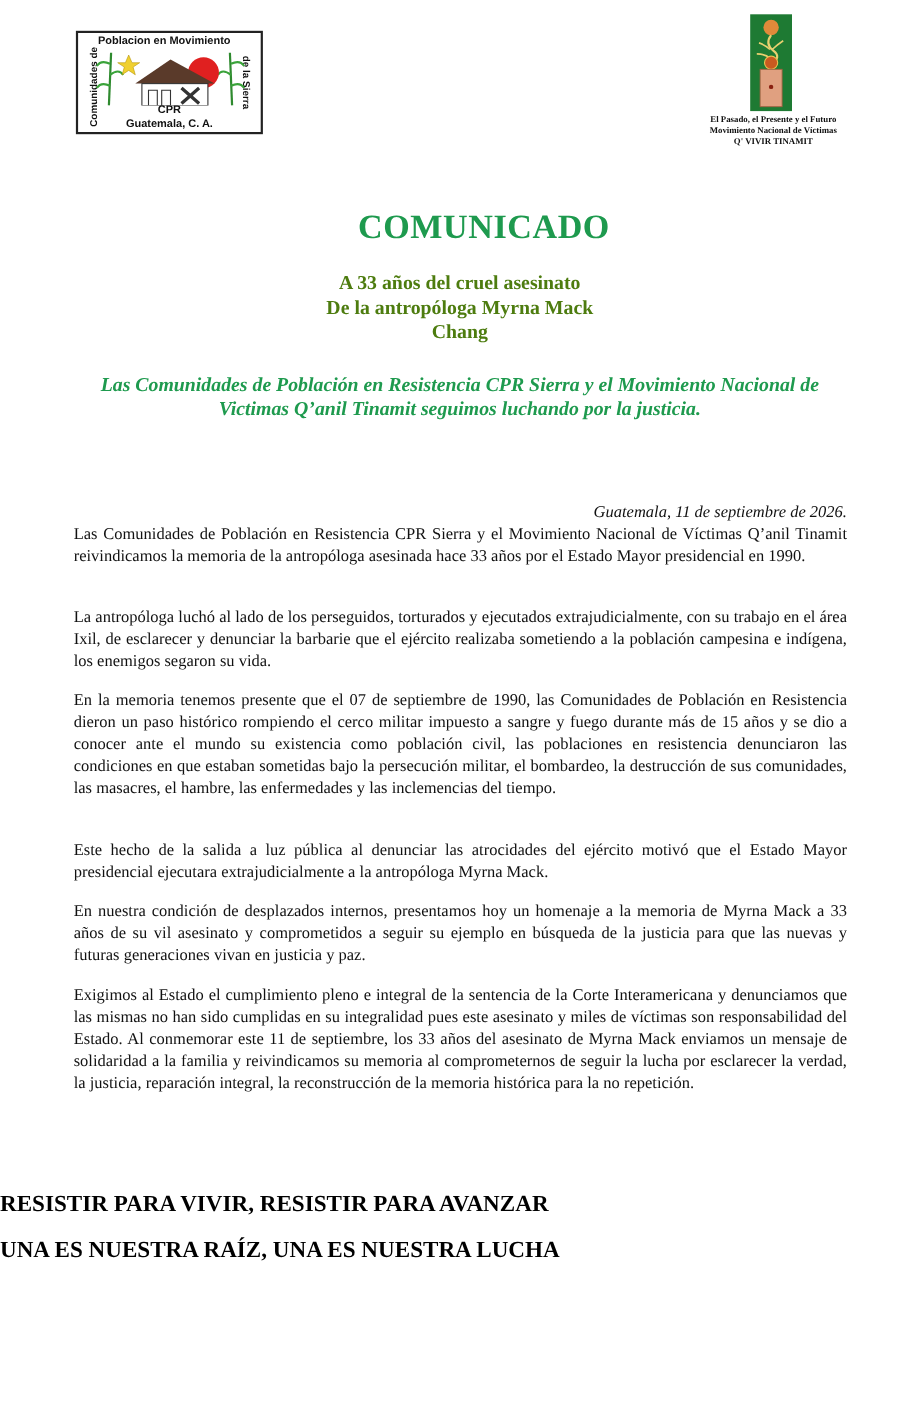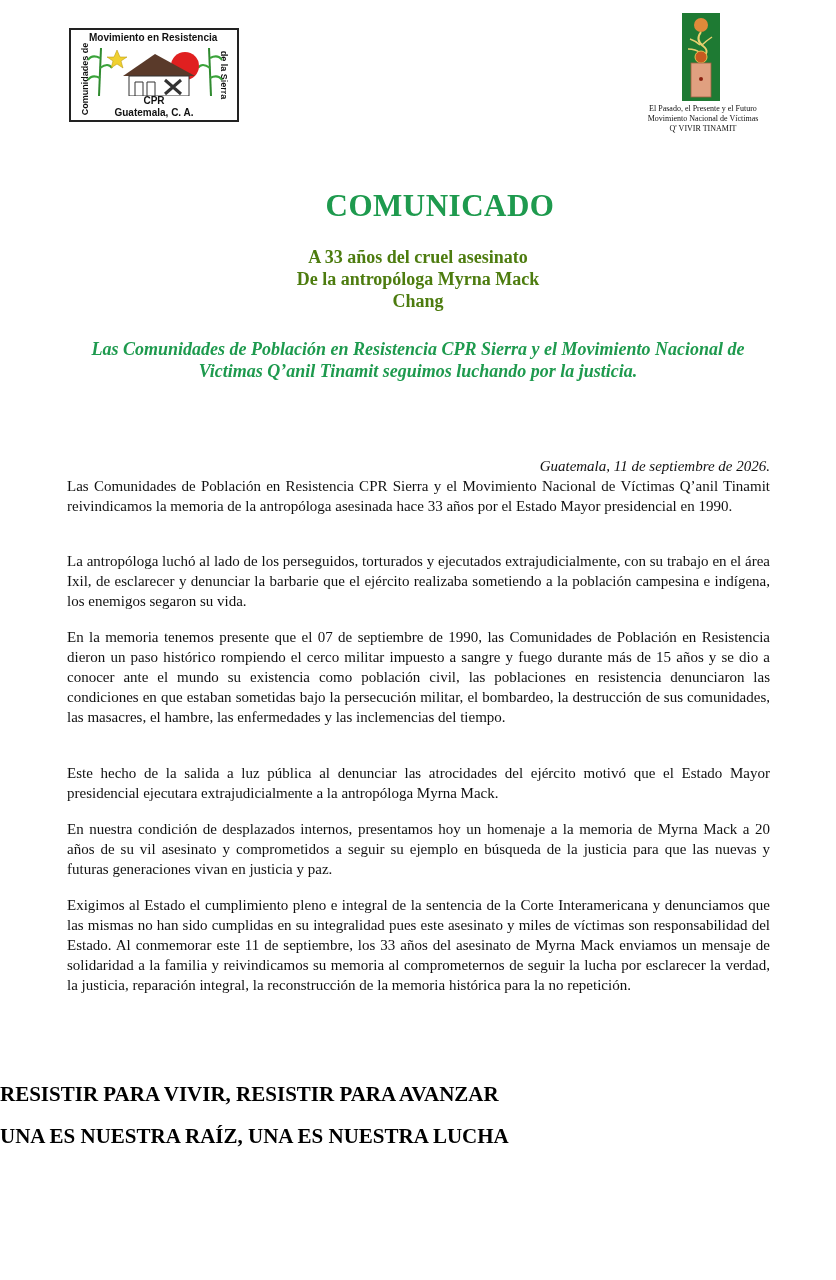--- a/index.html
+++ b/index.html
@@ -9,21 +9,21 @@
   .logo-left { position:absolute; left:69px; top:28px; width:170px; height:94px; border:2px solid #222; box-sizing:border-box; background:#fff; }
   .logo-left .top-text { position:absolute; left:18px; top:2px; font-family:"Liberation Sans","DejaVu Sans",sans-serif; font-weight:bold; font-size:10px; color:#111; white-space:nowrap; }
   .logo-left .left-vert { position:absolute; left:-22px; top:44px; transform:rotate(-90deg); font-family:"Liberation Sans",sans-serif; font-weight:bold; font-size:9px; white-space:nowrap; }
   .logo-left .right-vert { position:absolute; right:-12px; top:40px; transform:rotate(90deg); font-family:"Liberation Sans",sans-serif; font-weight:bold; font-size:9px; white-space:nowrap; }
   .logo-left .cpr { position:absolute; left:0; right:0; top:65px; text-align:center; font-family:"Liberation Sans",sans-serif; font-weight:bold; font-size:10px; }
   .logo-left .gua { position:absolute; left:0; right:0; top:77px; text-align:center; font-family:Liberation Sans, sans-serif; font-weight:bold; font-size:10px; }
   .logo-left svg { position:absolute; left:14px; top:14px; }
 
   
   .logo-right-emblem { position:absolute; left:682px; top:13px; width:38px; height:88px; background:#1e7a33; }
-  .logo-right-caption { position:absolute; left:628px; top:104px; width:150px; text-align:center; font-family:"Liberation Serif",serif; font-weight:normal; font-size:8px; line-height:10px; color:#111; }
+  .logo-right-caption { position:absolute; left:628px; top:104px; width:150px; text-align:center; font-family:"Liberation Serif",serif; font-weight:bold; font-size:8px; line-height:10px; color:#111; }
 
   .title { position:absolute; left:0; right:0; top:188px; text-align:center; color:#1e9a4e; font-weight:bold; font-size:31px; letter-spacing:0.5px;margin-left:44px; }
   .subtitle { position:absolute; left:0; right:0; top:246px; text-align:center; color:#4d7c0f; font-weight:bold; font-size:18px; line-height:22px; }
   .tagline { position:absolute; left:60px; right:60px; top:338px; text-align:center; color:#1e9a4e; font-weight:bold; font-style:italic; font-size:18px; line-height:22px; }
 
   .date { position:absolute; right:66px; top:458px; font-style:italic; font-size:15px; }
   .body { position:absolute; left:67px; width:703px; font-size:15px; line-height:20px; text-align:justify; }
   .body p { margin:0; }
   .p1 { top:476px; }
   .p2 { top:551px; }
@@ -33,21 +33,21 @@
   .p6 { top:895px; }
 
   .slogan { position:absolute; left:0; right:0; text-align:left; font-weight:bold; font-size:21px; color:#000000; }
   .s1 { top:1082px; }
   .s2 { top:1124px; }
 </style>
 </head>
 <body>
 
 <div class="logo-left">
-  <div class="top-text">Movimiento en Resistencia</div>
+  <div class="top-text">Poblacion en Movimiento</div>
   <div class="left-vert">Comunidades de</div>
   <div class="right-vert">de la Sierra</div>
   <svg width="140" height="52" viewBox="0 0 140 52">
 
     <path d="M14 52 L16 4" stroke="#2f8a2f" stroke-width="2" fill="none"></path>
     <path d="M15 14 q-8 -4 -12 2 M15 24 q8 -6 12 0 M15 34 q-8 -4 -12 2" stroke="#3aa33a" stroke-width="2" fill="none"></path>
     <path d="M126 52 L124 4" stroke="#2f8a2f" stroke-width="2" fill="none"></path>
     <path d="M125 14 q8 -4 12 2 M125 24 q-8 -6 -12 0 M125 34 q8 -4 12 2" stroke="#3aa33a" stroke-width="2" fill="none"></path>
 
     <polygon points="32,6 35,13 42,13 36,17 38,24 32,20 26,24 28,17 22,13 29,13" fill="#f0d030" stroke="#b09000" stroke-width="0.5"></polygon>
@@ -96,20 +96,20 @@
 <div class="body p2">
     <p>La antropóloga luchó al lado de los perseguidos, torturados y ejecutados extrajudicialmente, con su trabajo en el área Ixil, de esclarecer y denunciar la barbarie que el ejército realizaba sometiendo a la población campesina e indígena, los enemigos segaron su vida.</p>
   </div>
 <div class="body p3">
     <p>En la memoria tenemos presente que el 07 de septiembre de 1990, las Comunidades de Población en Resistencia dieron un paso histórico rompiendo el cerco militar impuesto a sangre y fuego durante más de 15 años y se dio a conocer ante el mundo su existencia como población civil, las poblaciones en resistencia denunciaron las condiciones en que estaban sometidas bajo la persecución militar, el bombardeo, la destrucción de sus comunidades, las masacres, el hambre, las enfermedades y las inclemencias del tiempo.</p>
   </div>
 <div class="body p4">
     <p>Este hecho de la salida a luz pública al denunciar las atrocidades del ejército motivó que el Estado Mayor presidencial ejecutara extrajudicialmente a la antropóloga Myrna Mack.</p>
   </div>
 <div class="body p5">
-    <p>En nuestra condición de desplazados internos, presentamos hoy un homenaje a la memoria de Myrna Mack a 20 años de su vil asesinato y comprometidos a seguir su ejemplo en búsqueda de la justicia para que las nuevas y futuras generaciones vivan en justicia y paz.</p>
+    <p>En nuestra condición de desplazados internos, presentamos hoy un homenaje a la memoria de Myrna Mack a 33 años de su vil asesinato y comprometidos a seguir su ejemplo en búsqueda de la justicia para que las nuevas y futuras generaciones vivan en justicia y paz.</p>
   </div>
 <div class="body p6">
     <p>Exigimos al Estado el cumplimiento pleno e integral de la sentencia de la Corte Interamericana y denunciamos que las mismas no han sido cumplidas en su integralidad pues este asesinato y miles de víctimas son responsabilidad del Estado. Al conmemorar este 11 de septiembre, los 33 años del asesinato de Myrna Mack enviamos un mensaje de solidaridad a la familia y reivindicamos su memoria al comprometernos de seguir la lucha por esclarecer la verdad, la justicia, reparación integral, la reconstrucción de la memoria histórica para la no repetición.</p>
   </div>
 
 <div class="slogan s1">RESISTIR PARA VIVIR, RESISTIR PARA AVANZAR</div>
 <div class="slogan s2">UNA ES NUESTRA RAÍZ, UNA ES NUESTRA LUCHA</div>
 
 </body></html>

